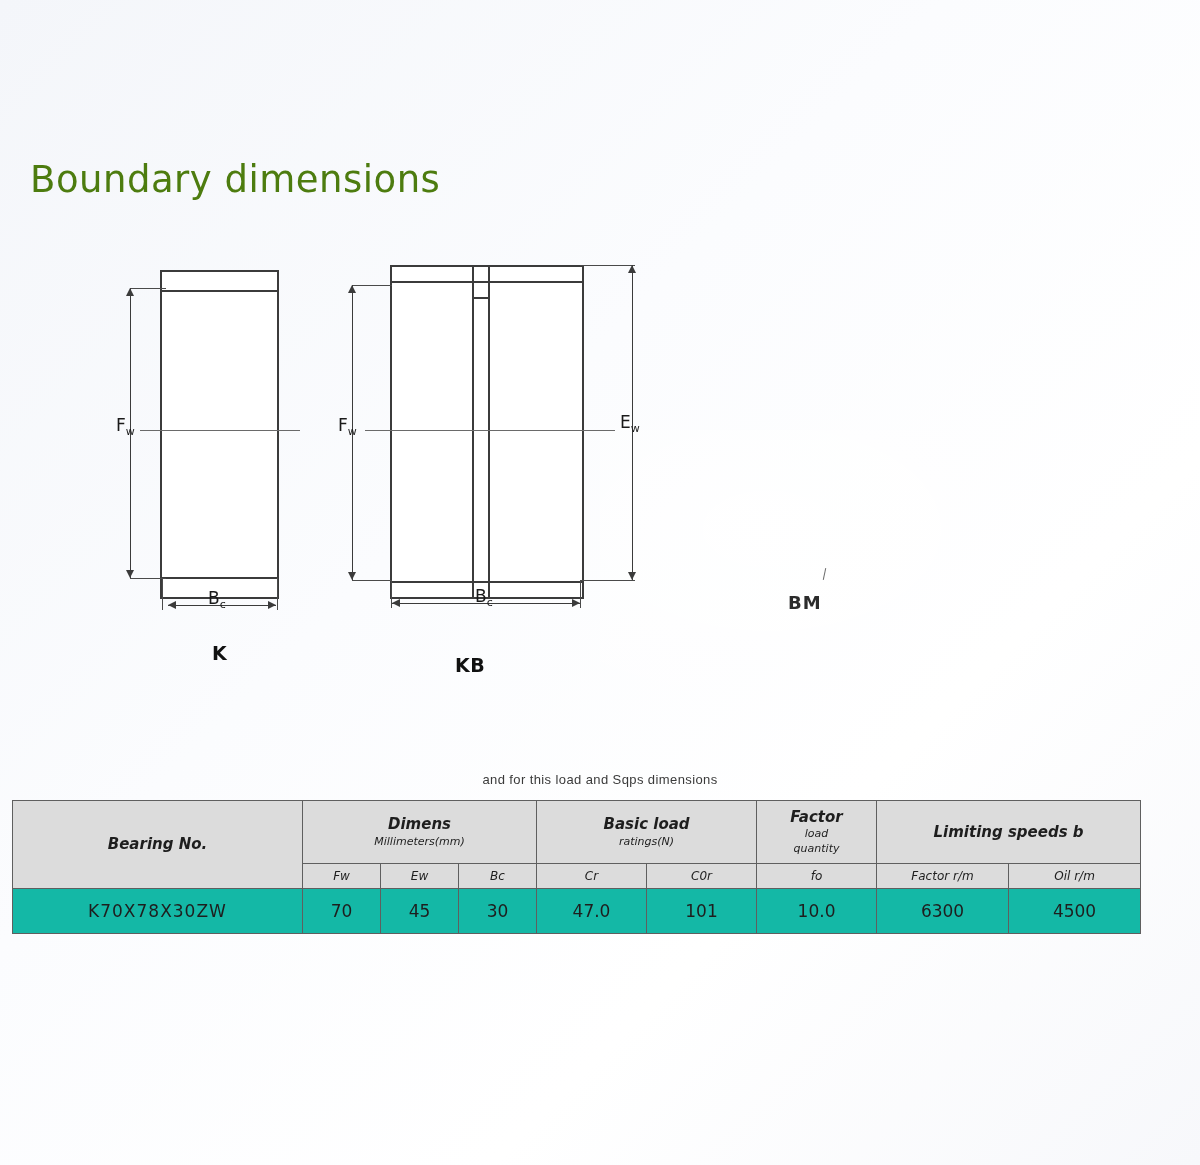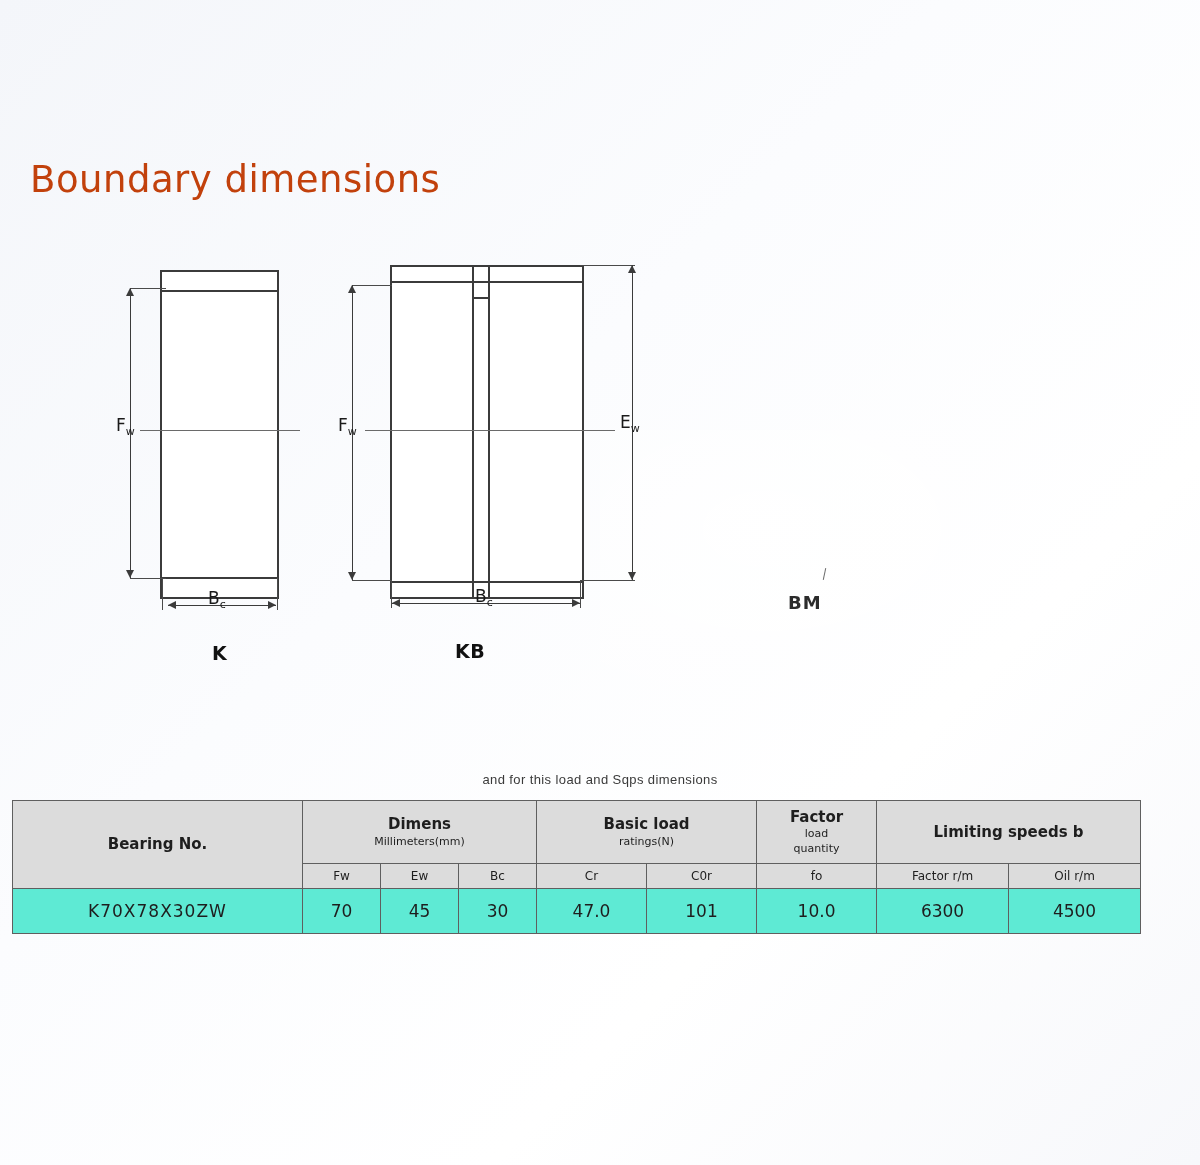--- a/index.html
+++ b/index.html
@@ -37,21 +37,21 @@
     z-index: 2;
   }
 
   
   .title {
     position: absolute;
     left: 30px;
     top: 158px;
     font-size: 37px;
     letter-spacing: 0.5px;
-    color: #c2410c;
+    color: #4d7c0f;
     font-family: "DejaVu Sans", sans-serif;
   }
 
   
   .drawing {
     position: absolute;
     left: 0;
     top: 240px;
     width: 1200px;
     height: 450px;
@@ -194,21 +194,21 @@
 
   .part-name {
     position: absolute;
     font-size: 19px;
     font-weight: 600;
     letter-spacing: 0.5px;
     color: #111;
     font-family: "DejaVu Sans", sans-serif;
   }
   .pn-k  { left: 212px; top: 402px; }
-  .pn-kb { left: 455px; top: 400px; }
+  .pn-kb { left: 455px; top: 414px; }
 
   .note-bm {
     position: absolute;
     left: 788px;
     top: 352px;
     font-size: 18px;
     font-weight: 600;
     color: #2b2b2b;
     letter-spacing: 1px;
     font-family: "DejaVu Sans", sans-serif;
@@ -251,31 +251,32 @@
     text-align: center;
     color: #1e1e1e;
     font-family: "DejaVu Sans", sans-serif;
   }
   table.dims thead th {
     background: #dcdcdc;
     font-size: 15px;
     font-weight: 600;
     padding: 6px 2px;
     line-height: 1.35;
+    font-style: italic;
   }
   table.dims thead tr.sub th {
     font-size: 12px;
     font-weight: 500;
     padding: 4px 2px;
     background: #dcdcdc;
   }
   table.dims tbody td {
     font-size: 17px;
     padding: 12px 12px;
-    background: #5eead4;
+    background: #14b8a6;
   }
   table.dims tbody td.bearing-no {
     font-size: 17px;
     letter-spacing: 1px;
   }
   .hdr-sub { display: block; font-size: 11px; font-weight: 400; }
 </style>
 </head>
 <body>
 

